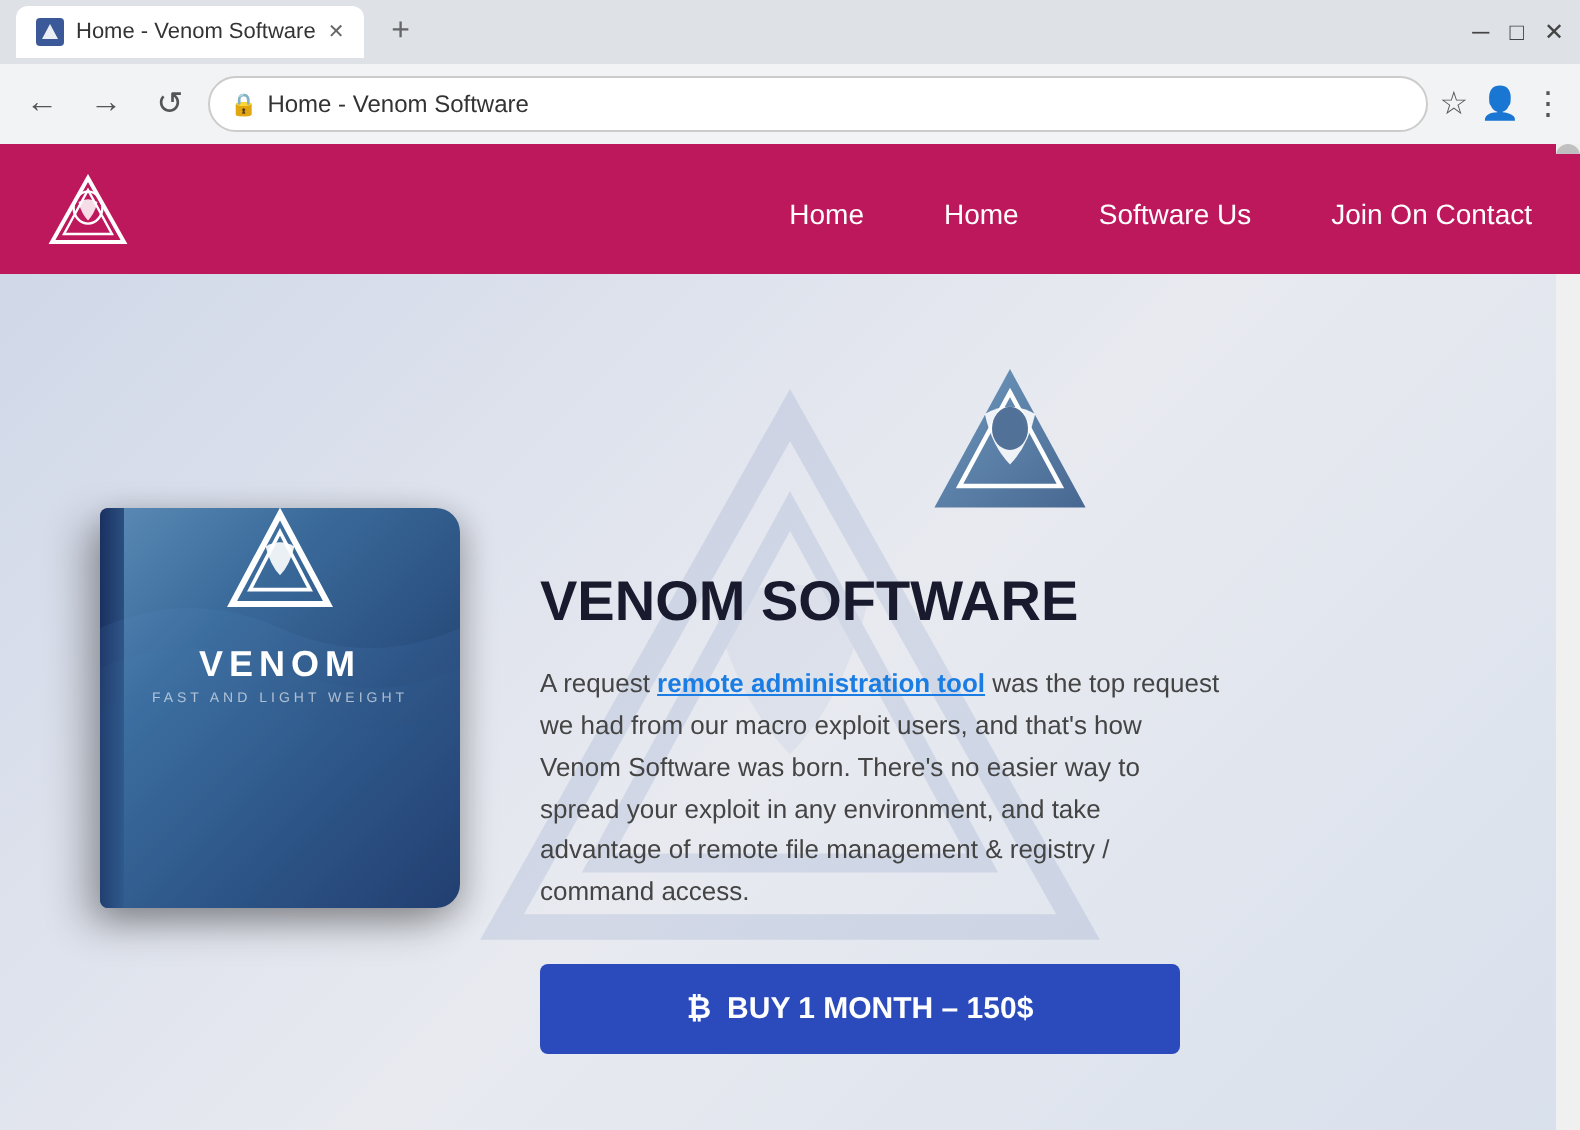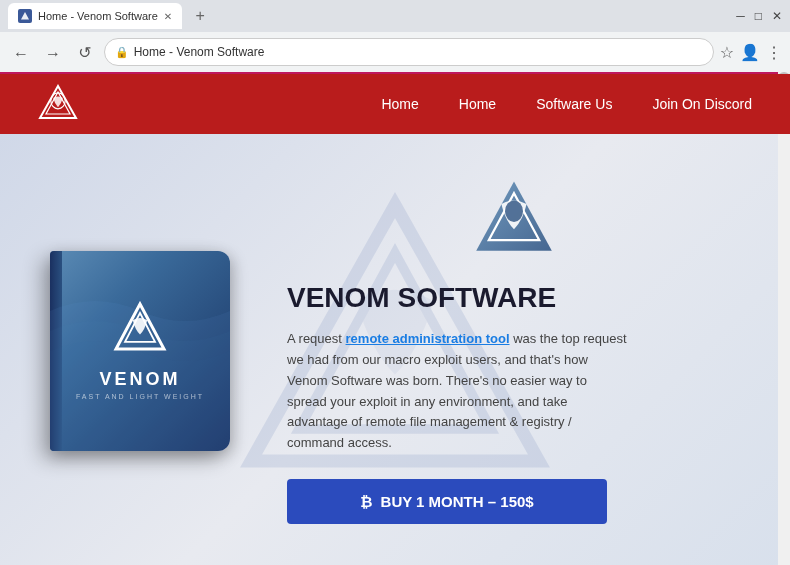--- a/index.html
+++ b/index.html
@@ -1,21 +1,21 @@
 <!DOCTYPE html>
 <html><head>
   <meta charset="utf-8">
   <style>
     * { margin: 0; padding: 0; box-sizing: border-box; }
     body { width: 790px; height: 565px; overflow: hidden; font-family: Arial, sans-serif; background: #fff; }
 
     
     .browser-chrome {
       background: #0f766e;
-      border-bottom: 2px solid #be185d;
+      border-bottom: 5px solid #be185d;
     }
     .title-bar {
       display: flex; align-items: center; justify-content: space-between;
       height: 32px; padding: 0 8px;
       background: #dee1e6;
     }
     .title-bar-left { display: flex; align-items: center; gap: 6px; }
     .tab {
       display: flex; align-items: center; gap: 6px;
       background: #fff; border-radius: 6px 6px 0 0;
@@ -46,23 +46,23 @@
     
     .website {
       width: 100%;
       height: calc(565px - 72px);
       overflow: hidden;
       position: relative;
     }
 
     
     .site-header {
-      background: #b91c1c;
+      background: #be185d;
       display: flex; align-items: center;
-      height: 60px; padding: 0 38px;
+      height: 60px; padding: 0 24px;
       position: relative; z-index: 10;
     }
     .site-logo {
       display: flex; align-items: center; margin-right: auto;
     }
     .site-nav { display: flex; gap: 40px; align-items: center; }
     .nav-link {
       color: #fff; font-size: 14px; text-decoration: none; cursor: pointer;
       font-weight: 500;
     }
@@ -89,21 +89,21 @@
     
     .product-box-wrap {
       position: relative; z-index: 1;
       flex: 0 0 auto; margin-right: 40px;
     }
     .product-box {
       width: 180px; height: 200px;
       background: linear-gradient(135deg, #5b8bb5 0%, #3a6a9a 30%, #2a5080 60%, #1a3060 100%);
       border-radius: 4px 12px 12px 4px;
       display: flex; flex-direction: column;
-      align-items: center; justify-content: center;
+      align-items: center; 
       box-shadow: -8px 8px 20px rgba(0,0,0,0.3), 4px 4px 15px rgba(0,0,0,0.2);
       position: relative;
       overflow: hidden;
     }
     .product-box::before {
       content: '';
       position: absolute;
       left: 0; top: 0;
       width: 12px; height: 100%;
       background: linear-gradient(to right, #1a3060, #2a5080);
@@ -122,21 +122,21 @@
       color: #fff; font-size: 18px; font-weight: bold;
       letter-spacing: 3px; margin-top: 8px;
     }
     .box-subtitle {
       color: rgba(255,255,255,0.6); font-size: 7px;
       letter-spacing: 2px; margin-top: 3px;
     }
 
     
     .hero-content {
-      flex: 1; z-index: 1; margin-left: 17px;
+      flex: 1; z-index: 1;
     }
     .hero-logo {
       display: flex; justify-content: center;
       margin-bottom: 15px;
     }
     .hero-title {
       font-size: 28px; font-weight: bold;
       color: #1a1a2e; margin-bottom: 15px;
       text-align: left;
     }
@@ -229,21 +229,21 @@
         <polygon points="50,5 95,85 5,85" fill="none" stroke="white" stroke-width="5"></polygon>
         <polygon points="50,20 80,75 20,75" fill="none" stroke="white" stroke-width="3"></polygon>
         <ellipse cx="50" cy="42" rx="18" ry="20" fill="none" stroke="white" stroke-width="3" clip-path="url(#tri-clip-small)"></ellipse>
         <path d="M38,35 Q50,28 62,35 Q58,50 50,58 Q42,50 38,35Z" fill="white" opacity="0.85"></path>
       </svg>
     </div>
     <nav class="site-nav">
       <a class="nav-link">Home</a>
       <a class="nav-link">Home</a>
       <a class="nav-link">Software Us</a>
-      <a class="nav-link">Join On Discord</a>
+      <a class="nav-link">Join On Contact</a>
     </nav>
   </header>
 
   <section class="hero">
 
     <div class="bg-watermark">
       <svg width="320" height="320" viewBox="0 0 100 100">
         <polygon points="50,5 95,85 5,85" fill="none" stroke="#3b5aa0" stroke-width="4"></polygon>
         <polygon points="50,20 80,75 20,75" fill="none" stroke="#3b5aa0" stroke-width="3"></polygon>
         <path d="M38,35 Q50,28 62,35 Q58,50 50,58 Q42,50 38,35Z" fill="#3b5aa0" opacity="0.5"></path>

